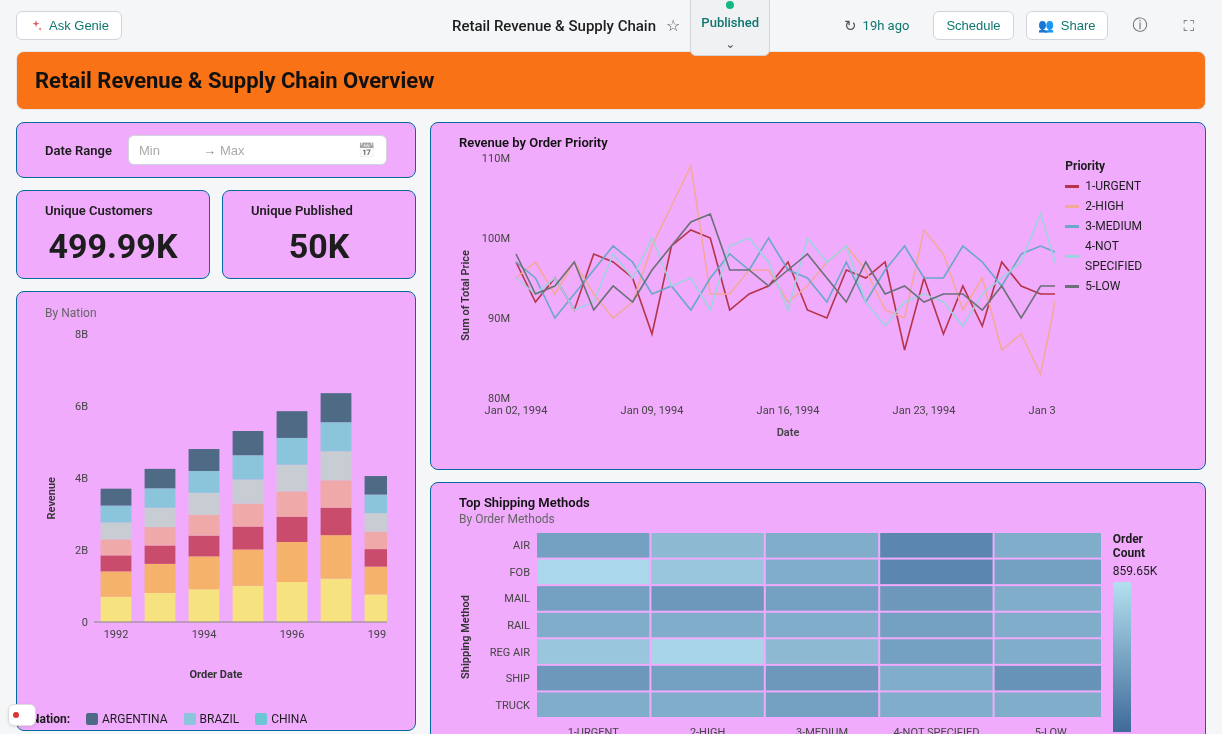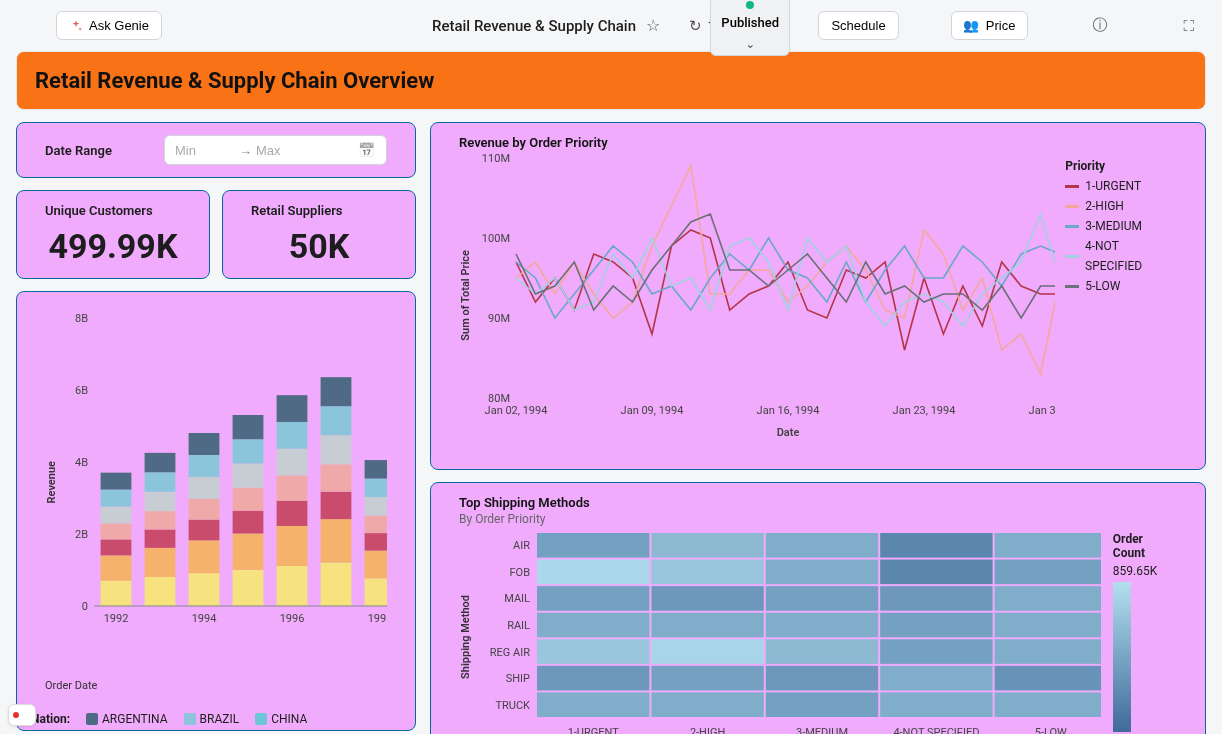--- a/index.html
+++ b/index.html
@@ -22,22 +22,21 @@
 .btn {
   border: 1px solid #d1d5db;
   background: #fff;
   border-radius: 6px;
   padding: 6px 12px;
   font-size: 13px;
   display: inline-flex;
   align-items: center;
   gap: 6px;
   cursor: pointer;
-  color: #000000;
-  margin-left: 40px;
+  color: #0f766e;
 }
 .btn.ghost { border: none; background: transparent; }
 .btn.pub {
   background: #f0f1f3;
   border-radius: 6px;
   padding: 4px 10px;
   flex-direction: column;
 }
 .green-dot {
   width: 8px; height: 8px; border-radius: 50%; background: #10b981; display:inline-block;
@@ -95,38 +94,38 @@
   padding: 12px 28px;
 }
 .card h3 { font-size: 13px; font-weight: 600; color: #111; }
 .card h4 { font-size: 12px; font-weight: 400; color: #666; margin-top: 2px;}
 .row { display: flex; gap: 12px; }
 .big-number { font-size: 34px; font-weight: 700; text-align: center; margin-top: 8px;}
 .label { font-size: 13px; font-weight: 600;}
 .daterange {
   display: flex; align-items: center; gap: 4px;
   border: 1px solid #d1d5db; border-radius: 6px;
-  padding: 6px 10px; flex: 1; background:#fff;margin-left:36px;
+  padding: 6px 10px; flex: 1; background:#fff;
 }
 .daterange input {
   border: none; outline: none; width: 60px; font-size: 13px; color:#333;
 }
 .daterange input::placeholder { color:#aaa; }
 .legend {
   font-size: 12px;
   line-height: 20px;
 }
 .legend-item { display:flex; align-items:center; gap:6px;}
 .swatch { width:14px; height:3px; display:inline-block; }
 .hm-swatch { width:12px; height:12px; display:inline-block; border-radius:2px; }
 .ylabel {
   writing-mode: vertical-rl; transform: rotate(180deg);
   font-size: 11px; color:#333; font-weight:600;
 }
-.axis-label { font-size: 11px; color:#333; font-weight:400; margin-top:27px;}
+.axis-label { font-size: 11px; color:#333; font-weight:700; text-align:center;}
 .tick { font-size: 11px; fill:#444; }
 .pill { display:inline-flex; align-items:center; gap:4px;}
 .float-btn {
   position:fixed; bottom:8px; left:8px;
   width:28px; height:22px; background:#fff;
   border:1px solid #ddd; border-radius:6px;
   box-shadow:0 1px 3px rgba(0,0,0,.1);
   display:flex; align-items:center; justify-content:flex-start;
   padding-left:4px; cursor:pointer;
 }
@@ -159,21 +158,21 @@
   <div class="topbar-right">
     <span class="btn ghost">
       <span class="refresh-icon"></span>
       <span>19h ago</span>
     </span>
     <button class="btn">
       <span>Schedule</span>
     </button>
     <button class="btn">
       <span class="share-icon"></span>
-      <span>Price</span>
+      <span>Share</span>
     </button>
     <span class="btn ghost">
         <span class="info-icon"></span>
       </span>
     <span class="btn ghost">
         <span class="expand-icon"></span>
       </span>
   </div>
 </div>
 
@@ -194,26 +193,27 @@
           <span style="margin-left:auto" class="calendar-icon"></span>
         </div>
       </div>
 
       <div class="row">
         <div class="card" style="flex:1;">
           <div class="label">Unique Customers</div>
           <div class="big-number">499.99K</div>
         </div>
         <div class="card" style="flex:1;">
-          <div class="label">Retail Suppliers</div>
+          <div class="label">Unique Published</div>
           <div class="big-number">50K</div>
         </div>
       </div>
 
       <div class="card" style="height:440px; position:relative;">
+        <h4>By Nation</h4>
 
         <div style="display:flex; height:340px; margin-top:8px;">
           <div style="display:flex; align-items:center;">
             <span class="ylabel">Revenue</span>
           </div>
           <svg id="revenue-svg" width="350" height="340">
               <text x="30" y="298" text-anchor="end" class="tick">0</text>
               <text x="30" y="226" text-anchor="end" class="tick">2B</text>
               <text x="30" y="154" text-anchor="end" class="tick">4B</text>
               <text x="30" y="82" text-anchor="end" class="tick">6B</text>
@@ -340,21 +340,21 @@
                   <span class="swatch" style="background:#6a6f78"></span>
                   <span>5-LOW</span>
                 </div>
               </div>
           </div>
         </div>
       </div>
 
       <div class="card" style="height:268px;">
         <h3>Top Shipping Methods</h3>
-        <h4>By Order Priority</h4>
+        <h4>By Order Methods</h4>
         <div style="display:flex; height:210px; margin-top:6px;">
           <div style="display:flex; align-items:center;">
             <span class="ylabel">Shipping Method</span>
           </div>
           <svg id="heatmap-svg" width="640" height="210">
               <text x="58" y="17.285714285714285" text-anchor="end" class="tick">AIR</text>
               <rect x="65" y="1" width="112.4" height="24.571428571428573" fill="rgb(116,160,193)"></rect>
               <rect x="179.4" y="1" width="112.4" height="24.571428571428573" fill="rgb(141,185,211)"></rect>
               <rect x="293.8" y="1" width="112.4" height="24.571428571428573" fill="rgb(128,173,202)"></rect>
               <rect x="408.20000000000005" y="1" width="112.4" height="24.571428571428573" fill="rgb(91,135,175)"></rect>

